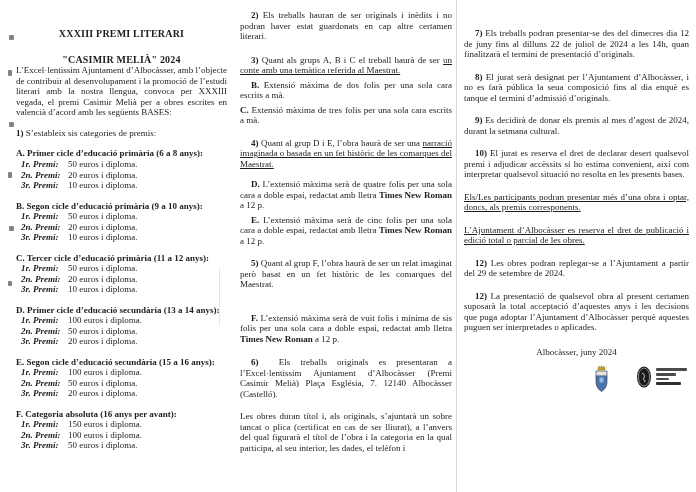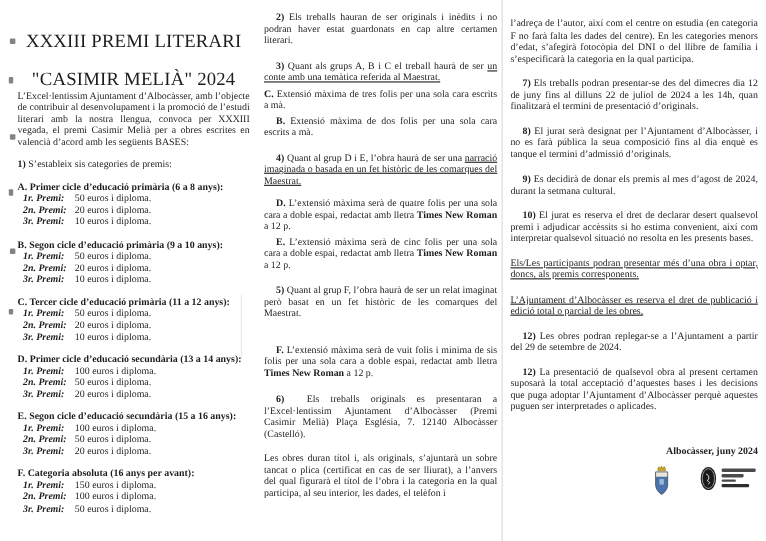--- a/index.html
+++ b/index.html
@@ -11,34 +11,34 @@
   }
   .page{position:absolute;inset:0;}
   .fold-line{position:absolute;top:0;bottom:0;width:1px;background:#d9d9d9;}
   .fold-line.f1{left:219px;top:268px;height:58px;bottom:auto;background:#e6e6e6;}
   .fold-line.f2{left:456px;}
   .scan-mark{position:absolute;background:#5a5a5a;border-radius:1px;opacity:.75;}
   .col{position:absolute;text-align:justify;}
   .col1{left:16px;top:28px;width:211px;}
   .col2{left:240px;top:10px;width:212px;}
   .col3{left:464px;top:16px;width:225px;}
-  .title{font-weight:normal;text-align:center;font-size:17px;margin:0 0 4px;letter-spacing:.2px;}
+  .title{font-weight:bold;text-align:center;font-size:10px;margin:0 0 4px;letter-spacing:.2px;}
   .title2{margin:14px 0 0;}
   .intro{margin:24px 0 0;}
   .para{margin:0;}
   .mt{margin-top:10px;}
   .mts{margin-top:4px;}
   .indent{text-indent:11px;}
   .num{font-weight:bold;}
   .u{text-decoration:underline;}
   .cat{margin-top:10px;}
   .cat-h{font-weight:bold;}
   .prize{padding-left:5px;text-align:left;}
   .prize .lbl{font-weight:bold;font-style:italic;display:inline-block;min-width:47px;}
-  .closing{margin-top:30px;text-align:right;font-weight:bold;}
+  .closing{margin-top:14px;text-align:center;}
   .logos{margin-top:8px;display:flex;justify-content:flex-end;align-items:flex-start;gap:26px;padding-right:2px;}
   .sealwrap{display:flex;align-items:flex-start;gap:4px;}
   .seal-text{display:flex;flex-direction:column;gap:2px;padding-top:3px;}
   .seal-text i{display:block;height:2.6px;background:#4a4a4a;border-radius:1px;}
   .seal-text i:nth-child(1){width:31px;}
   .seal-text i:nth-child(2){width:20px;}
   .seal-text i:nth-child(3){width:13px;}
   .seal-text i:nth-child(4){width:25px;background:#2e2e2e;}
 </style>
 </head>
@@ -105,55 +105,54 @@
       <div class="prize"><i class="lbl">2n. Premi:</i><span>100 euros i diploma.</span></div>
       <div class="prize"><i class="lbl">3r. Premi:</i><span>50 euros i diploma.</span></div>
     </div>
   </div>
 
   <div class="col col2">
     <p class="para indent"><b class="num">2)</b> <span>Els treballs hauran de ser originals i inèdits i no podran haver estat guardonats en cap altre certamen literari.</span></p>
 
     <p class="para indent mt" style="margin-top:13px;"><b class="num">3)</b> <span>Quant als grups A, B i C el treball haurà de ser </span><span class="u">un conte amb una temàtica referida al Maestrat.</span></p>
 
+    <p class="para indent mts"><b class="num">B.</b> <span>Extensió màxima de dos folis per una sola cara escrits a mà.</span></p>
     <p class="para mts"><b class="num">C.</b> <span>Extensió màxima de tres folis per una sola cara escrits a mà.</span></p>
-    <p class="para indent mts"><b class="num">B.</b> <span>Extensió màxima de dos folis per una sola cara escrits a mà.</span></p>
 
     <p class="para indent mt" style="margin-top:12px;"><b class="num">4)</b> <span>Quant al grup D i E, l’obra haurà de ser una </span><span class="u">narració imaginada o basada en un fet històric de les comarques del Maestrat.</span></p>
 
     <p class="para indent mt"><b class="num">D.</b> <span>L’extensió màxima serà de quatre folis per una sola cara a doble espai, redactat amb lletra </span><b>Times New Roman</b><span> a 12 p.</span></p>
     <p class="para indent mts"><b class="num">E.</b> <span>L’extensió màxima serà de cinc folis per una sola cara a doble espai, redactat amb lletra </span><b>Times New Roman</b><span> a 12 p.</span></p>
 
     <p class="para indent mt" style="margin-top:12px;"><b class="num">5)</b> <span>Quant al grup F, l’obra haurà de ser un relat imaginat però basat en un fet històric de les comarques del Maestrat.</span></p>
 
     <p class="para indent mt" style="margin-top:23px;"><b class="num">F.</b> <span>L’extensió màxima serà de vuit folis i mínima de sis folis per una sola cara a doble espai, redactat amb lletra </span><b>Times New Roman</b><span> a 12 p.</span></p>
 
     <p class="para indent mt" style="margin-top:13px;"><b class="num">6)</b>&nbsp;&nbsp;<span>Els treballs originals es presentaran a l’Excel·lentissim Ajuntament d’Albocàsser (Premi Casimir Melià) Plaça Església, 7. 12140 Albocàsser (Castelló).</span></p>
 
     <p class="para mt" style="margin-top:12px;">Les obres duran títol i, als originals, s’ajuntarà un sobre tancat o plica (certificat en cas de ser lliurat), a l’anvers del qual figurarà el títol de l’obra i la categoria en la qual participa, al seu interior, les dades, el telèfon i</p>
   </div>
 
   <div class="col col3">
-    <p class="para">l’adreça de l’autor, així com el centre on estudia (en categoria F no farà falta les dades del centre). En les categories menors d’edat, s’afegirà fotocòpia del DNI o del llibre de família i s’especificarà la categoria en la qual participa.</p>
 
     <p class="para indent mt" style="margin-top:12px;"><b class="num">7)</b> <span>Els treballs podran presentar-se des del dimecres dia 12 de juny fins al dilluns 22 de juliol de 2024 a les 14h, quan finalitzarà el termini de presentació d’originals.</span></p>
 
     <p class="para indent mt" style="margin-top:12px;"><b class="num">8)</b> <span>El jurat serà designat per l’Ajuntament d’Albocàsser, i no es farà pública la seua composició fins al dia enquè es tanque el termini d’admissió d’originals.</span></p>
 
     <p class="para indent mt" style="margin-top:12px;"><b class="num">9)</b> <span>Es decidirà de donar els premis al mes d’agost de 2024, durant la setmana cultural.</span></p>
 
     <p class="para indent mt" style="margin-top:12px;"><b class="num">10)</b> <span>El jurat es reserva el dret de declarar desert qualsevol premi i adjudicar accèssits si ho estima convenient, així com interpretar qualsevol situació no resolta en les presents bases.</span></p>
 
     <p class="para u mt" style="margin-top:12px;">Els/Les participants podran presentar més d’una obra i optar, doncs,  als premis corresponents.</p>
 
     <p class="para u mt" style="margin-top:12px;">L’Ajuntament d’Albocàsser es reserva el dret de publicació i edició total o parcial de les obres.</p>
 
     <p class="para indent mt" style="margin-top:12px;"><b class="num">12)</b> <span>Les obres podran replegar-se a l’Ajuntament a partir del 29 de setembre de 2024.</span></p>
 
-    <p class="para indent mt" style="margin-top:12px;"><b class="num">12)</b> <span>La presentació de qualsevol obra al present certamen suposarà la total acceptació d’aquestes bases i les decisions que puga adoptar l’Ajuntament d’Albocàsser perquè aquestes puguen ser interpretades o aplicades.</span></p>
+    <p class="para indent mt" style="margin-top:12px;"><b class="num">12)</b> <span>La presentació de qualsevol obra al present certamen suposarà la total acceptació d’aquestes anys i les decisions que puga adoptar l’Ajuntament d’Albocàsser perquè aquestes puguen ser interpretades o aplicades.</span></p>
 
     <p class="para closing">Albocàsser, juny 2024</p>
 
     <div class="logos">
       <span>
         <svg width="17" height="30" viewBox="0 0 17 30">
           <path d="M5 3 L6.2 1 L7.4 3 L8.5 0.6 L9.6 3 L10.8 1 L12 3 L12 5 L5 5 Z" fill="#c9a227" stroke="#8a6d1f" stroke-width="0.4"></path>
           <path d="M3 6 H14 V17 C14 22 11 25 8.5 26.5 C6 25 3 22 3 17 Z" fill="#4a72ae" stroke="#41454d" stroke-width="0.7"></path>
           <rect x="3.4" y="6.4" width="10.2" height="4" fill="#e9e4d5"></rect>
           <rect x="6.5" y="12.5" width="4" height="5" fill="#9db7d8"></rect>

